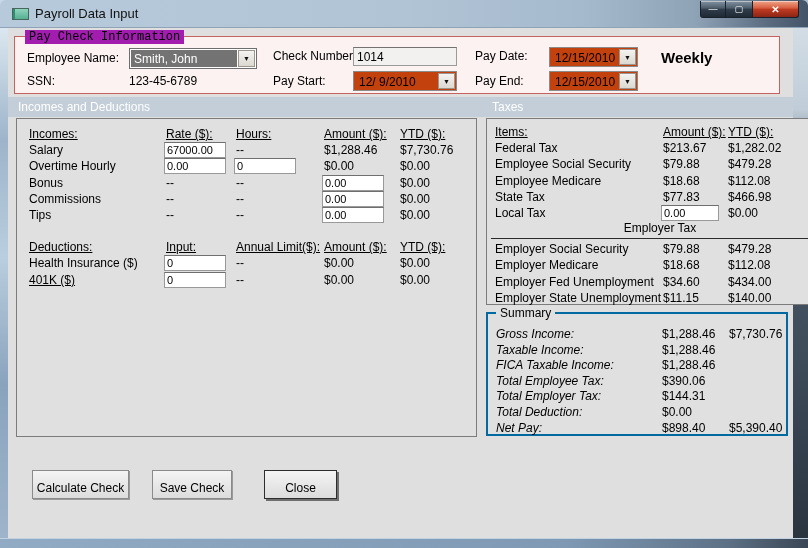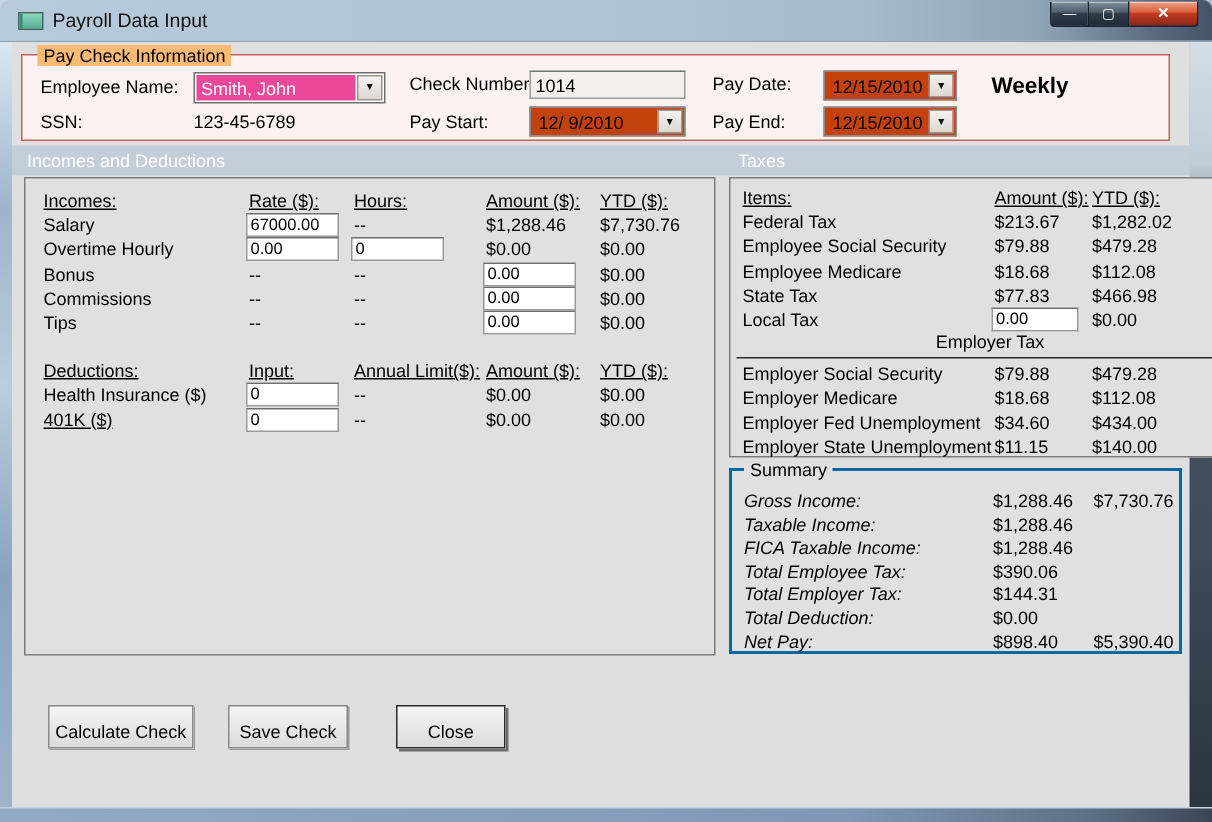--- a/index.html
+++ b/index.html
@@ -35,25 +35,25 @@
     background:linear-gradient(180deg,#8493a1 0%,#4d5c6b 45%,#303d4b 50%,#1f2a36 100%);
     box-shadow:inset 0 1px 0 rgba(255,255,255,.45); font-size:9px; }
   .wbtn.min { width:26px; border-radius:0 0 0 3px; }
   .wbtn.max { width:26px; border-left:none; border-right:none; }
   .wbtn.close { width:47px; border-radius:0 0 3px 0; font-size:10px; font-weight:bold;
     background:linear-gradient(180deg,#f0a488 0%,#d65c3d 45%,#c13c22 50%,#8c2414 100%); }
 
   
   .paygroup { position:absolute; left:6px; top:8px; width:766px; height:58px;
     background:#fbf2f1; border:1px solid #c4625d; }
-  .paygroup-label { position:absolute; left:10px; top:-7px; background:#fdba74; padding:0 4px; }
+  .paygroup-label { position:absolute; left:10px; top:-7px; background:#a21caf; padding:0 4px;font-family:Liberation Mono, monospace; }
   .pg-label { position:absolute; white-space:nowrap; }
   .combo { position:absolute; left:114px; top:11px; width:128px; height:21px; background:#fff;
     border:1px solid #6e6e6e; }
-  .combo-sel { position:absolute; left:1px; top:1px; right:19px; bottom:1px; background:#ec4899;
+  .combo-sel { position:absolute; left:1px; top:1px; right:19px; bottom:1px; background:#737373;
     color:#fff; padding:2px 0 0 3px; overflow:hidden; white-space:nowrap; }
   .drop-btn { position:absolute; right:1px; top:1px; bottom:1px; width:17px;
     background:linear-gradient(180deg,#f4f3f1,#dcd8d1); border:1px solid #9a968e;
     display:flex; align-items:center; justify-content:center; font-size:7px; color:#111; }
   .textbox { position:absolute; border:1px solid #9a9a9a; border-top-color:#727272;
     background:#fff; font-family:"Liberation Sans",sans-serif; font-size:12px; padding:1px 3px; }
   .dtp { position:absolute; height:20px; background:#c2410c; border:1px solid #8a8a8a; }
   .dtp-text { position:absolute; left:5px; top:3px; white-space:nowrap; }
   .weekly { position:absolute; left:646px; top:12px; font-size:15px; font-weight:bold; }
 

